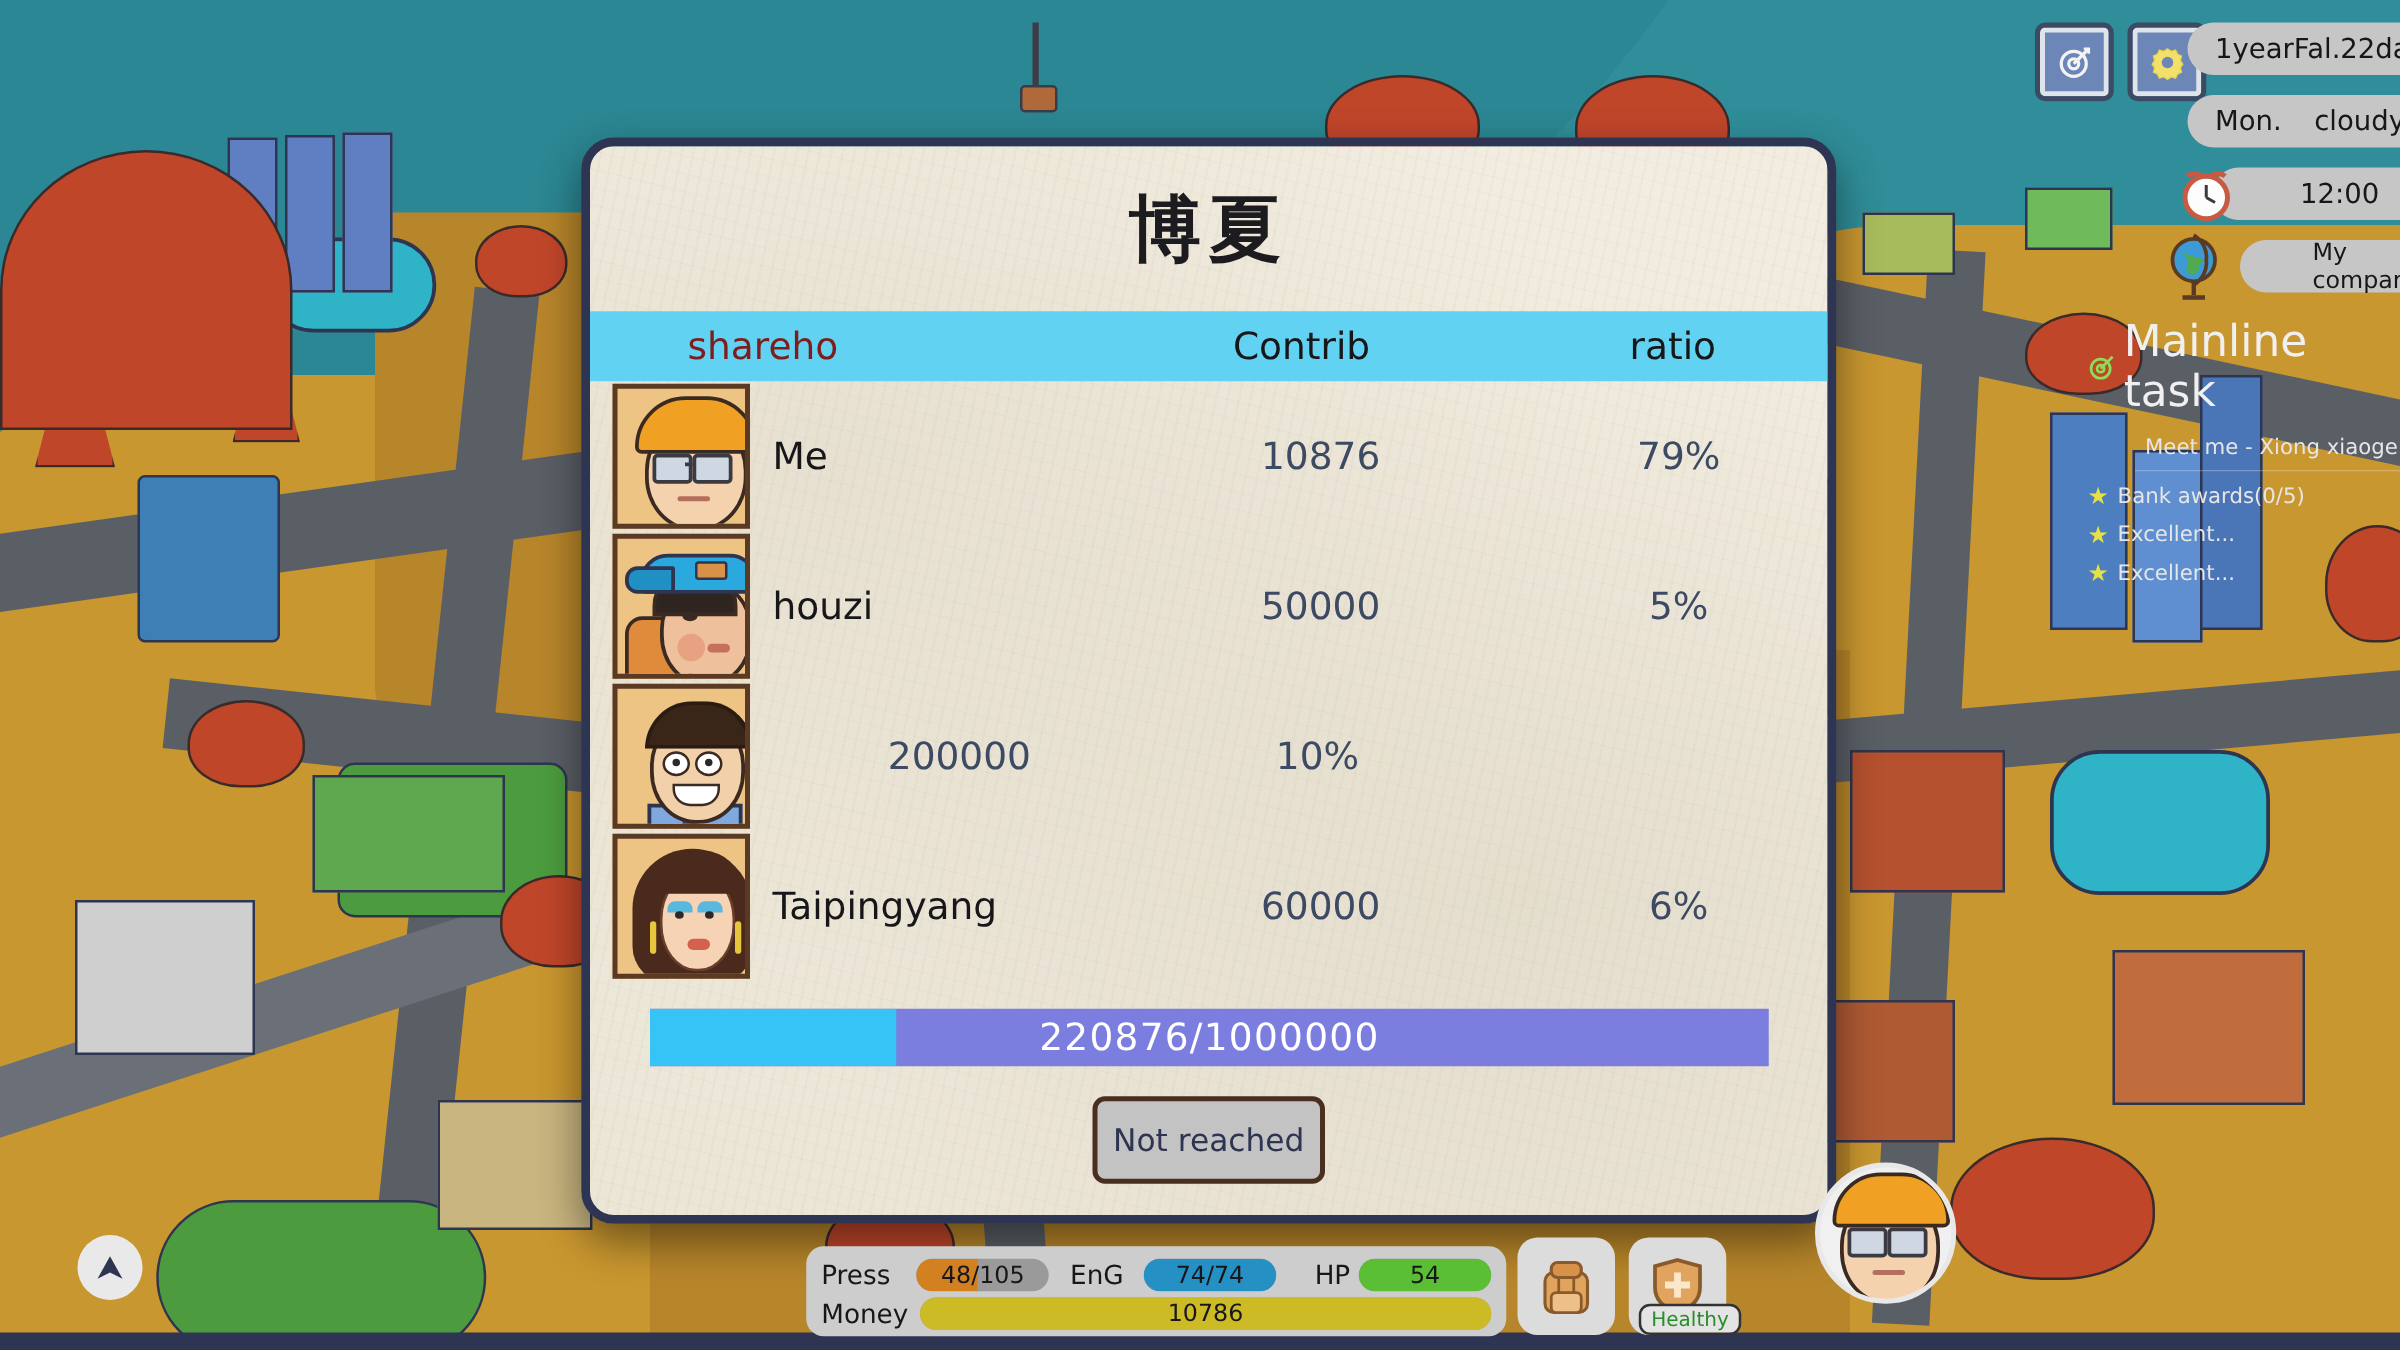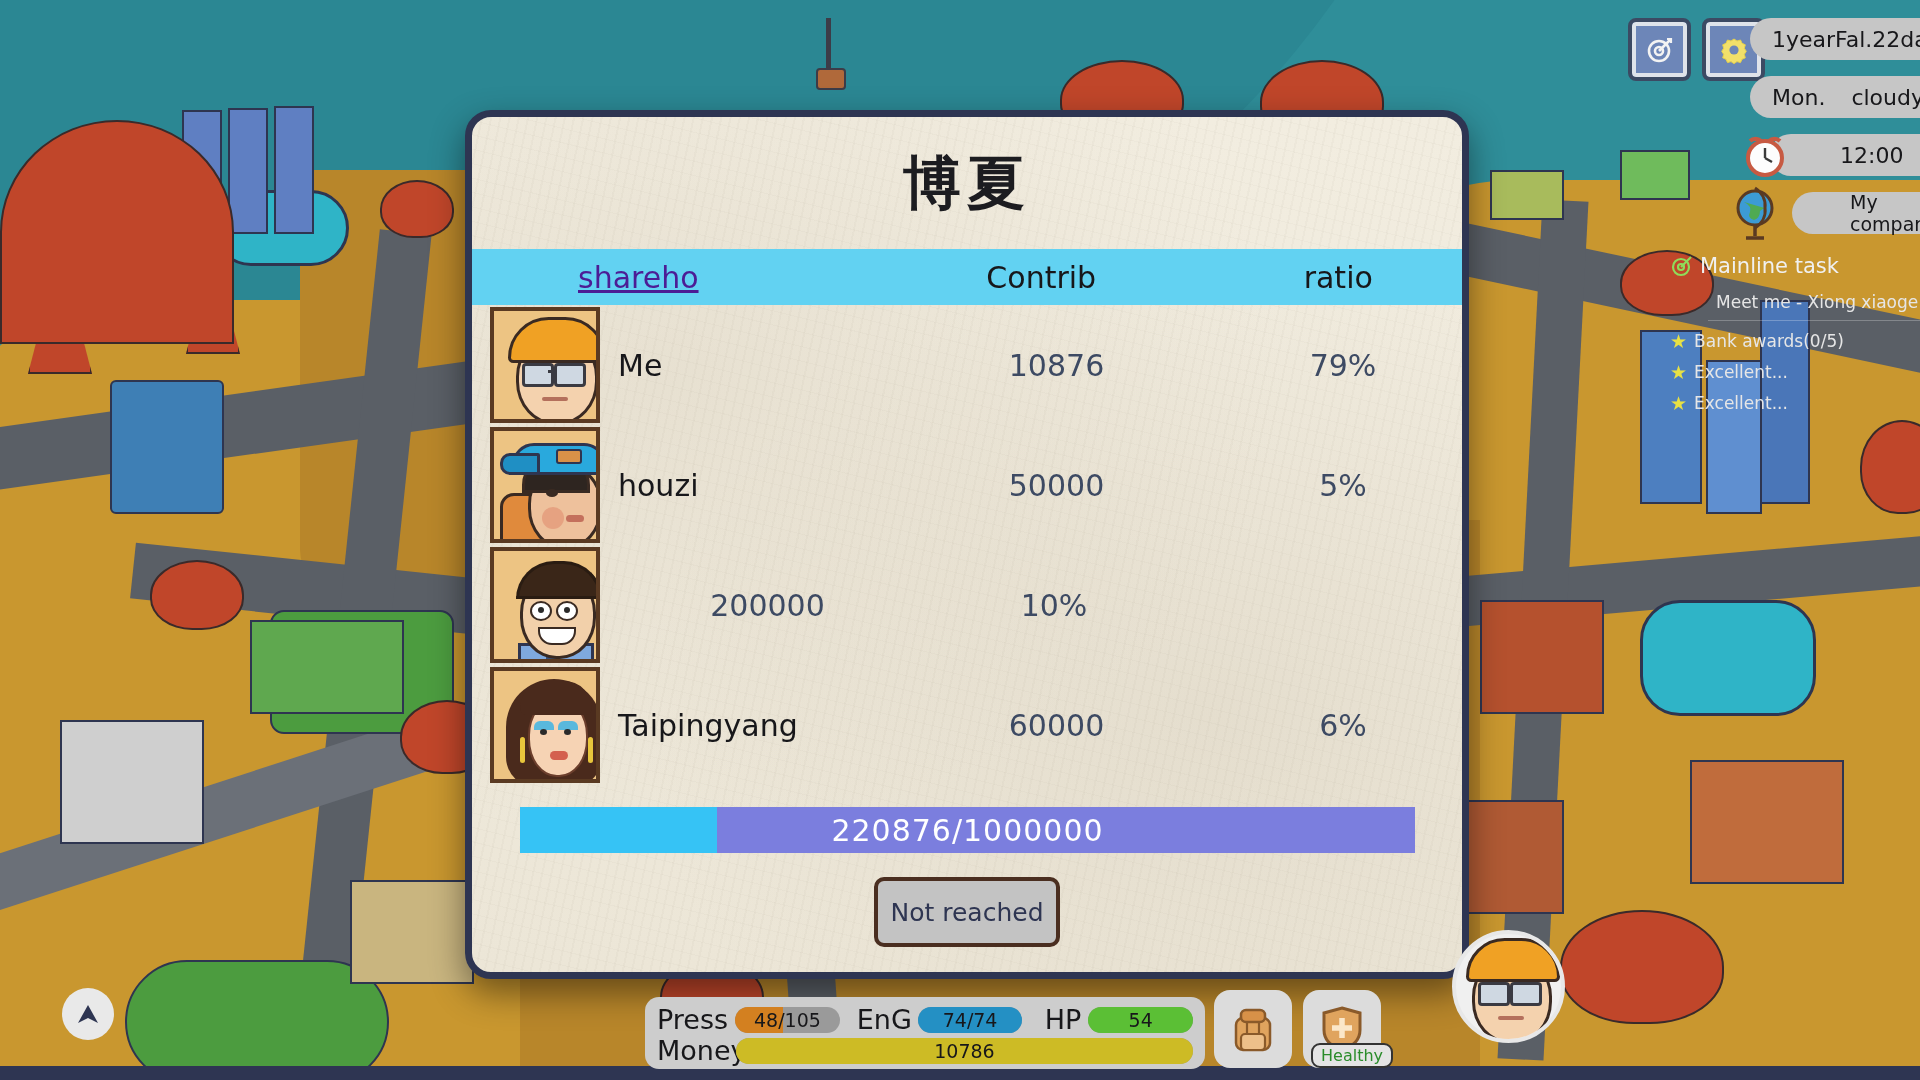--- a/index.html
+++ b/index.html
@@ -41,21 +41,21 @@
   }
   #modal-title{
     position:relative;z-index:2;text-align:center;padding-top:28px;
     font-family:"DejaVu Serif", serif;font-size:58px;color:#1c1c20;letter-spacing:6px;
     font-weight:700;
   }
   #table-head{
     position:absolute;left:0;top:132px;width:100%;height:56px;background:#62d2f2;
     display:flex;align-items:center;z-index:2;
   }
-  .col-name{width:40%;padding-left:106px;box-sizing:border-box;font-size:30px;color:#4c1d95;text-decoration:underline;}
+  .col-name{width:40%;padding-left:78px;box-sizing:border-box;font-size:30px;color:#7f1d1d;}
   .col-contrib{width:35%;text-align:center;font-size:30px;color:#17171a;}
   .col-ratio{width:25%;text-align:center;font-size:30px;color:#17171a;}
 
   #rows{position:absolute;left:0;top:188px;width:100%;z-index:2;}
   .row{height:120px;display:flex;align-items:center;}
   .avatar-cell{width:128px;display:flex;justify-content:center;padding-left:18px;box-sizing:border-box;}
   .avatar{
     width:122px;height:116px;border:4px solid #5a3a22;background:#edc483;
     position:relative;overflow:hidden;box-sizing:border-box;
   }
@@ -88,32 +88,32 @@
     border-radius:8px;box-shadow:0 0 0 4px #dfe3ea inset;
     display:flex;align-items:center;justify-content:center;
   }
   .pill{
     position:absolute;height:42px;background:#c6c6c6;border-radius:21px 0 0 21px;
     display:flex;align-items:center;color:#17171a;font-size:22px;padding-left:22px;
     box-sizing:border-box;
   }
   
   #task-panel{position:absolute;right:0;top:254px;width:256px;color:#e6e6e6;}
-  #task-header{display:flex;align-items:center;gap:6px;font-size:21px;color:#f0f0f0;padding-left:6px;}
+  #task-header{display:flex;align-items:center;gap:6px;font-size:35px;color:#f0f0f0;padding-left:6px;}
   #task-sub{font-size:17px;padding:14px 0 8px 8px;border-bottom:1px solid rgba(255,255,255,.25);margin-left:44px;}
   .task-item{display:flex;align-items:center;gap:7px;font-size:17px;padding:9px 0 0 6px;}
   .star{color:#e8e144;font-size:19px;}
 
   
   #stats-panel{
     position:absolute;left:645px;top:997px;width:560px;height:72px;
     background:#cdcdcd;border-radius:14px;padding:7px 12px;box-sizing:border-box;
   }
   .stat-row{display:flex;align-items:center;height:31px;gap:7px;}
-  .stat-label{font-size:27px;color:#17171a;width:72px;}
+  .stat-label{font-size:21px;color:#17171a;width:72px;}
   .bar{position:relative;height:26px;border-radius:13px;overflow:hidden;background:#9a9a9a;}
   .bar-fill{position:absolute;left:0;top:0;height:100%;}
   .bar-text{position:absolute;inset:0;display:flex;align-items:center;justify-content:center;font-size:19px;color:#17171a;}
   .icon-btn{
     position:absolute;width:78px;height:78px;background:#dcdcdc;border-radius:16px;
     display:flex;align-items:center;justify-content:center;
   }
   #health-badge{
     position:absolute;left:1311px;top:1043px;background:#e4e4e4;border:2px solid #333;
     border-radius:9px;font-size:16px;color:#2a8c2a;padding:1px 8px;

